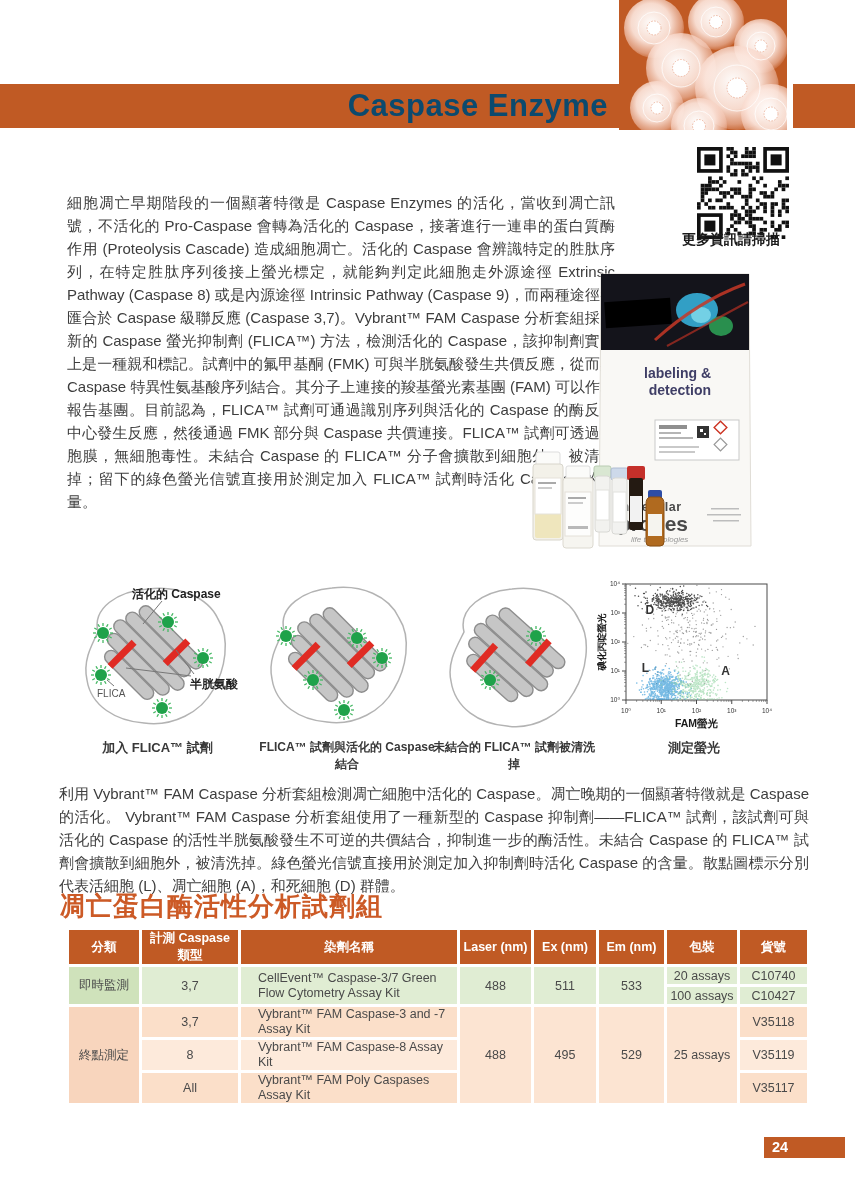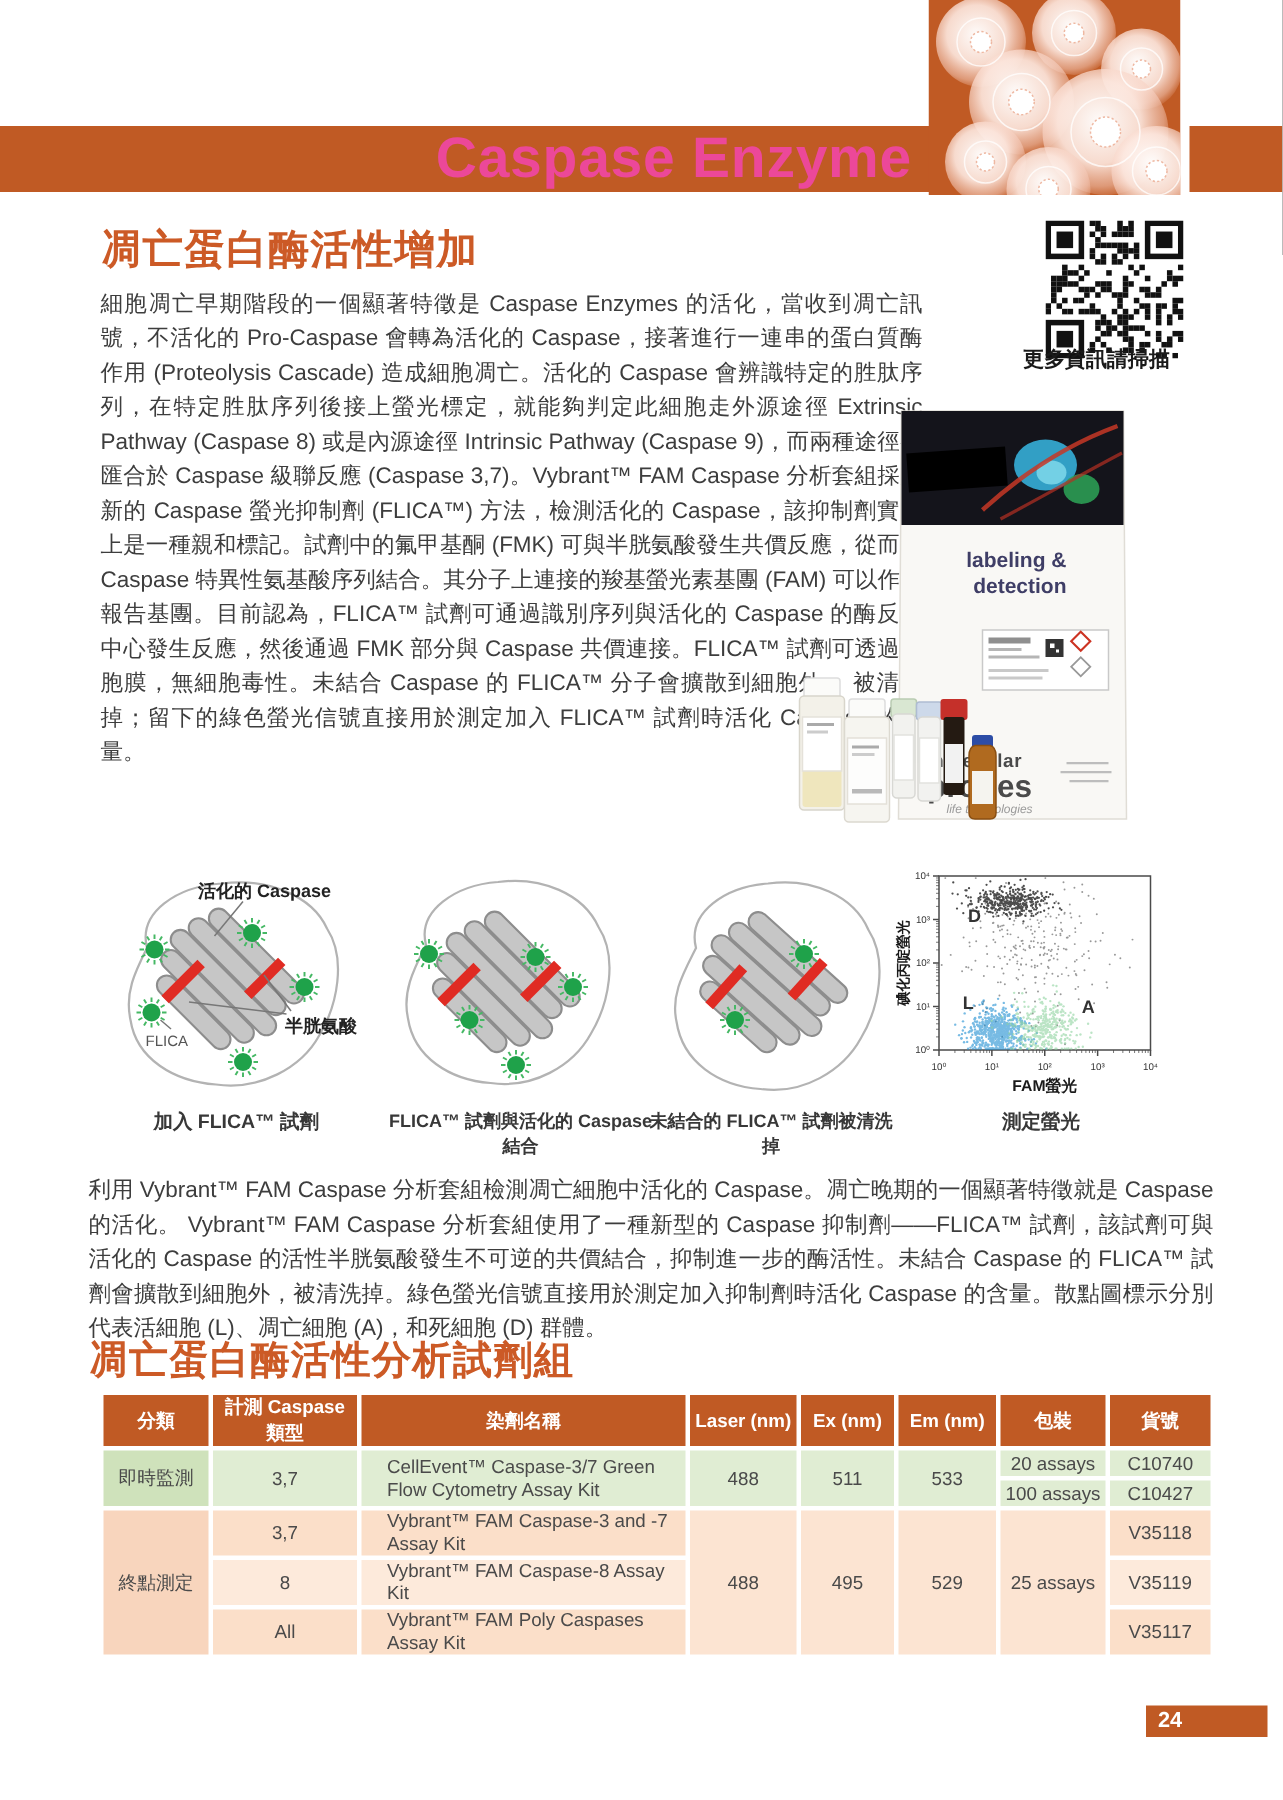--- a/index.html
+++ b/index.html
@@ -2,21 +2,21 @@
 <html><head>
 <meta charset="utf-8">
 <style>
   html,body{margin:0;padding:0;background:#888;}
   .page{position:relative;width:855px;height:1200px;background:#ffffff;margin:0 auto;overflow:hidden;
         font-family:"Liberation Sans","DejaVu Sans",sans-serif;color:#3d3d3d;}
   .abs{position:absolute;}
   
   .band{left:0;top:84px;width:620px;height:44px;background:#c05a24;}
   .band-title{left:0;top:84px;width:608px;height:44px;line-height:44px;text-align:right;
-              color:#ec4899;font-size:38px;font-weight:bold;letter-spacing:.5px;}
+              color:#0c4a6e;font-size:31px;font-weight:bold;letter-spacing:.5px;}
   .band-block{left:793px;top:84px;width:62px;height:44px;background:#c05a24;}
   .cells-photo{left:619px;top:0;}
   
   .h1{left:67px;top:148px;margin:0;font-size:27px;font-weight:bold;color:#cc5a26;letter-spacing:1px;}
   .h2{left:59px;top:889px;margin:0;font-size:26px;font-weight:bold;color:#cc5a26;letter-spacing:1px;}
   .para1{left:67px;top:191px;width:548px;margin:0;font-size:15px;line-height:23px;text-align:justify;}
   .para2{left:59px;top:782px;width:750px;margin:0;font-size:15px;line-height:23px;text-align:justify;}
   
   .qr{left:697px;top:147px;}
   .qr-caption{left:682px;top:231px;width:122px;text-align:left;font-size:14px;font-weight:bold;color:#1a1a1a;}
@@ -115,21 +115,20 @@
         <circle cx="62" cy="68" r="8.5"></circle>
           <circle cx="118" cy="88" r="10"></circle>
           <circle cx="38" cy="108" r="6"></circle>
         <circle cx="152" cy="114" r="7"></circle>
           <circle cx="80" cy="126" r="6.5"></circle>
       </g>
     </g>
   </svg>
   <div class="abs band-block"></div>
 
-  <h1 class="abs h1">凋亡蛋白酶活性增加</h1>
   <p class="abs para1">細胞凋亡早期階段的一個顯著特徵是 Caspase Enzymes 的活化，當收到凋亡訊號，不活化的 Pro-Caspase 會轉為活化的 Caspase，接著進行一連串的蛋白質酶作用 (Proteolysis Cascade) 造成細胞凋亡。活化的 Caspase 會辨識特定的胜肽序列，在特定胜肽序列後接上螢光標定，就能夠判定此細胞走外源途徑 Extrinsic Pathway (Caspase 8) 或是內源途徑 Intrinsic Pathway (Caspase 9)，而兩種途徑都匯合於 Caspase 級聯反應 (Caspase 3,7)。Vybrant™ FAM Caspase 分析套組採用新的 Caspase 螢光抑制劑 (FLICA™) 方法，檢測活化的 Caspase，該抑制劑實際上是一種親和標記。試劑中的氟甲基酮 (FMK) 可與半胱氨酸發生共價反應，從而與 Caspase 特異性氨基酸序列結合。其分子上連接的羧基螢光素基團 (FAM) 可以作為報告基團。目前認為，FLICA™ 試劑可通過識別序列與活化的 Caspase 的酶反應中心發生反應，然後通過 FMK 部分與 Caspase 共價連接。FLICA™ 試劑可透過細胞膜，無細胞毒性。未結合 Caspase 的 FLICA™ 分子會擴散到細胞外， 被清洗掉；留下的綠色螢光信號直接用於測定加入 FLICA™ 試劑時活化 Caspase 的含量。</p>
 
   <svg id="qr" class="abs qr" width="92" height="92" viewBox="0 0 92 92">
       <rect x="0" y="0" width="92" height="92" fill="#fff"></rect>
       <rect x="29.44" y="0" width="3.68" height="3.68" fill="#111"></rect>
       <rect x="33.120000000000005" y="0" width="3.68" height="3.68" fill="#111"></rect>
       <rect x="47.84" y="0" width="3.68" height="3.68" fill="#111"></rect>
       <rect x="55.2" y="0" width="3.68" height="3.68" fill="#111"></rect>
       <rect x="33.120000000000005" y="3.68" width="3.68" height="3.68" fill="#111"></rect>
       <rect x="36.800000000000004" y="3.68" width="3.68" height="3.68" fill="#111"></rect>

